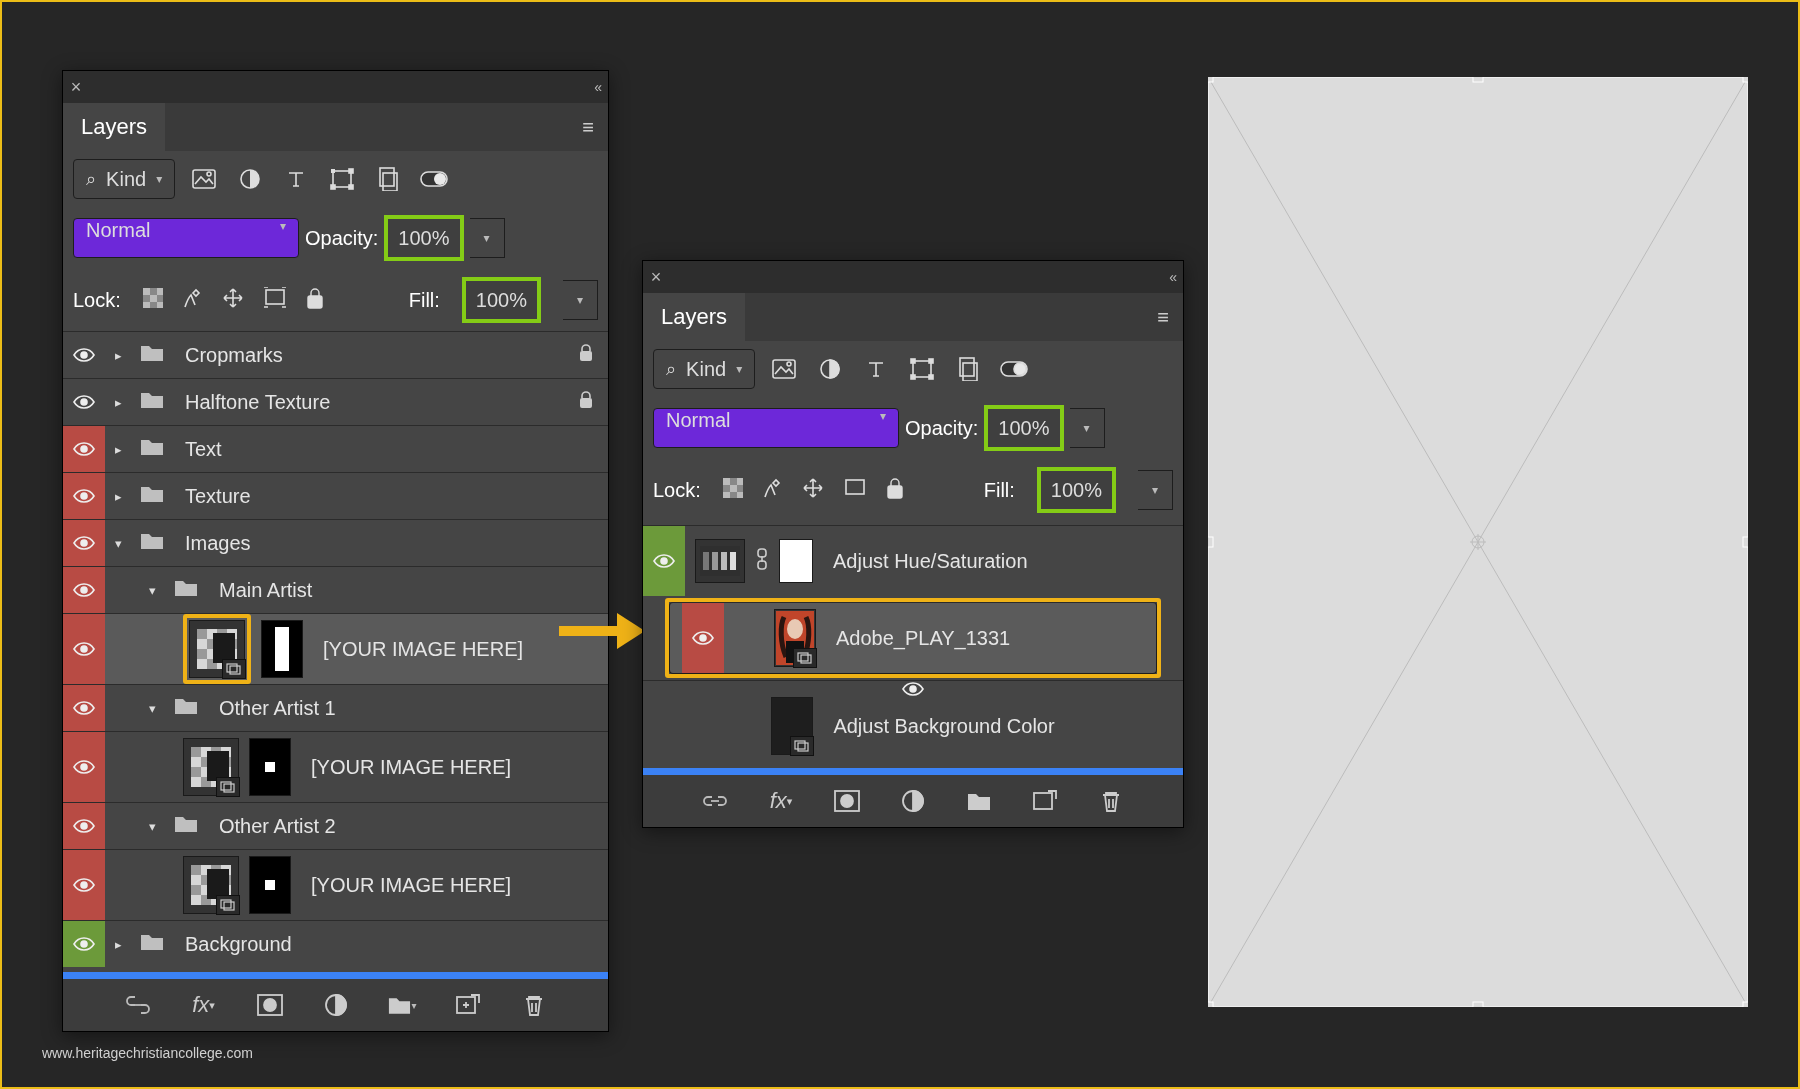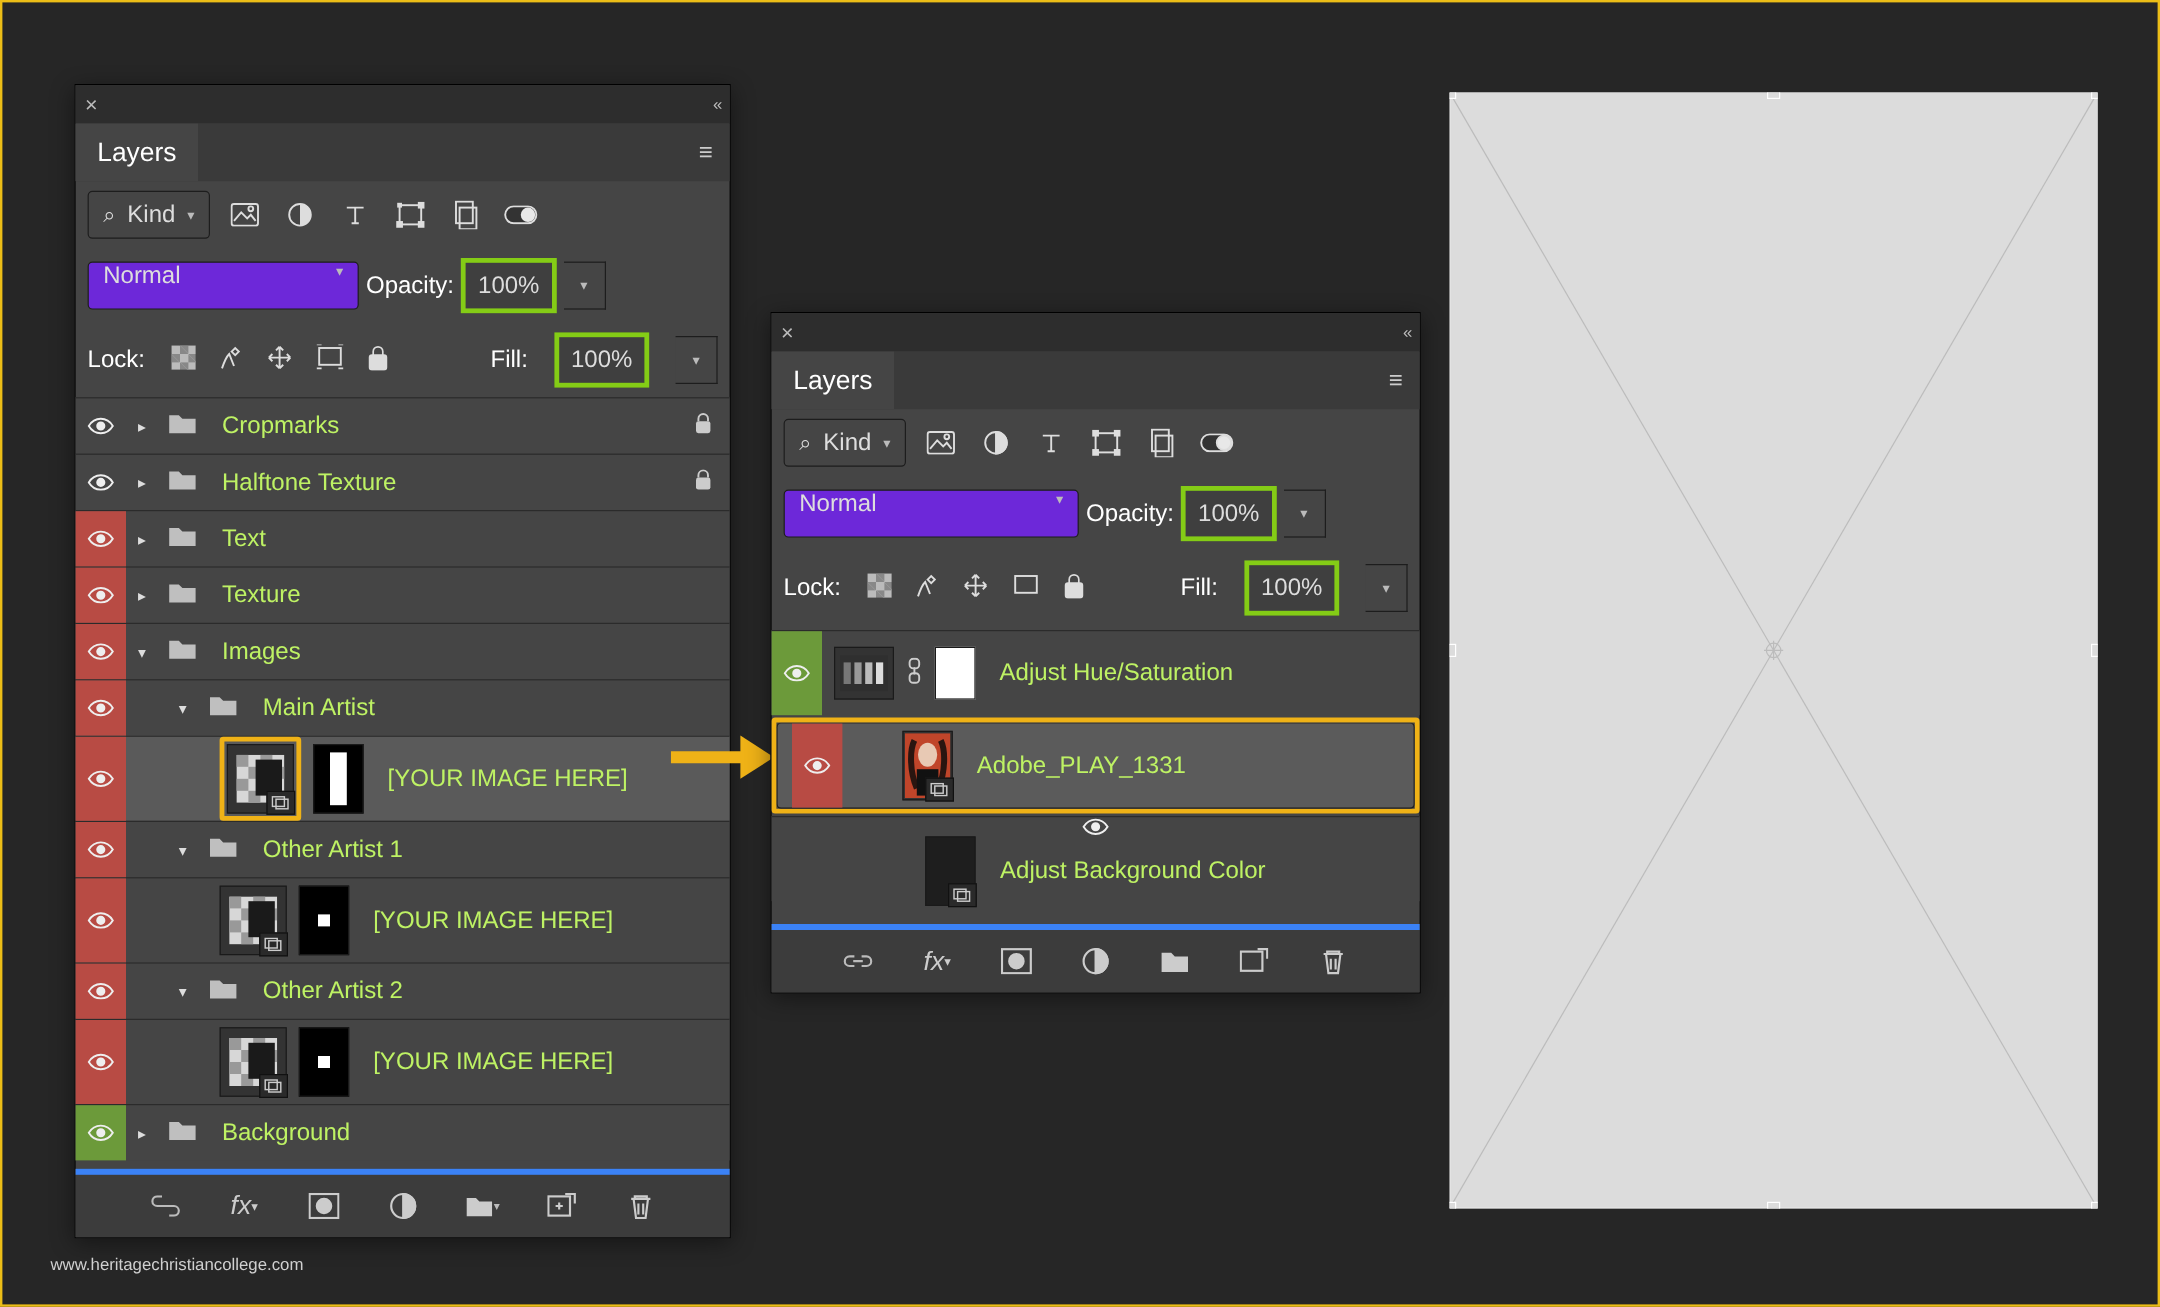--- a/index.html
+++ b/index.html
@@ -30,25 +30,25 @@
 .layers{}
 .layer{display:flex;align-items:center;height:46px;border-top:1px solid #2b2b2b;background:#454545}
 .layer.hl{background:#5a5a5a}
 .layer.sel{background:#5b5b5b}
 .vis{width:42px;height:100%;display:flex;align-items:center;justify-content:center;color:#ddd;font-size:20px}
 .vis.red{background:#b84b44}
 .vis.green{background:#6c9a3a}
 .indent{display:flex;align-items:center;gap:10px}
 .tw{width:14px;color:#ddd;font-size:13px}
 .foldic{color:#ccc;font-size:18px}
-.layer .name{font-size:20px;color:#bef264;margin-left:10px}
+.layer .name{font-size:20px;color:#e5e5e5;margin-left:10px}
 .mask{width:34px;height:42px;background:#000;border:1px solid #1a1a1a;display:flex;align-items:center;justify-content:center}
 .mask .dot{width:10px;height:10px;background:#fff}
 .lockic{margin-left:auto;margin-right:14px;color:#ccc}
-.footerbar{position:absolute;bottom:0;left:0;right:0;height:52px;border-top:5px solid #3b82f6;background:#3c3c3c;display:flex;align-items:center;justify-content:center;gap:36px;color:#ccc}
+.footerbar{position:absolute;bottom:0;left:0;right:0;height:52px;border-top:7px solid #3b82f6;background:#3c3c3c;display:flex;align-items:center;justify-content:center;gap:36px;color:#ccc}
 .footerbar .ic{width:30px;height:30px;display:flex;align-items:center;justify-content:center}
 .hi-box{border:4px solid #efb217;border-radius:3px}
 .arrow{position:absolute;left:557px;top:605px;width:80px;height:48px}
 .arrow svg{display:block}
 .bigthumb{width:56px;height:56px;border:1px solid #1a1a1a;background:#333;display:flex;align-items:center;justify-content:center}
 .bigthumb.so{width:54px;position:relative}
 .so-badge{position:absolute;right:-2px;bottom:-2px;width:22px;height:18px;background:#2a2a2a;border:1px solid #111;display:flex;align-items:center;justify-content:center}
 .so-badge svg{display:block}
 .canvas{position:absolute;left:1206px;top:75px;width:540px;height:930px}
 .canvas .img{position:absolute;left:42px;top:134px;width:428px;height:724px;border:1px solid #000;background:#9c9288;overflow:hidden}
@@ -596,21 +596,21 @@
             </div>
             <span><svg width="14" height="22" viewBox="0 0 14 22" stroke="#ccc" fill="none" stroke-width="1.6">
                 <rect x="3" y="1" width="8" height="8" rx="3"></rect>
                 <rect x="3" y="13" width="8" height="8" rx="3"></rect>
                 <path d="M7 8v6"></path>
               </svg></span>
             <div class="mask" style="background: rgb(255, 255, 255); height: 42px; width: 32px;"></div>
             <span class="name">Adjust Hue/Saturation</span>
           </div>
         </div>
-        <div class="hi-box" style="margin: 2px 0;">
+        <div class="hi-box" style="margin: 2px 22px;">
           <div class="layer sel" style="height: 70px;">
             <div class="vis red">
               <svg width="24" height="16" viewBox="0 0 24 16" fill="none" stroke="#eee" stroke-width="1.6">
                 <path d="M2 8c3-5 7-6 10-6s7 1 10 6c-3 5-7 6-10 6S5 13 2 8z"></path>
                 <circle cx="12" cy="8" r="3" fill="#eee"></circle>
               </svg>
             </div>
             <div style="width: 10px;"></div>
             <div class="indent">
               <div class="bigthumb so" style="width: 40px; height: 56px;">

